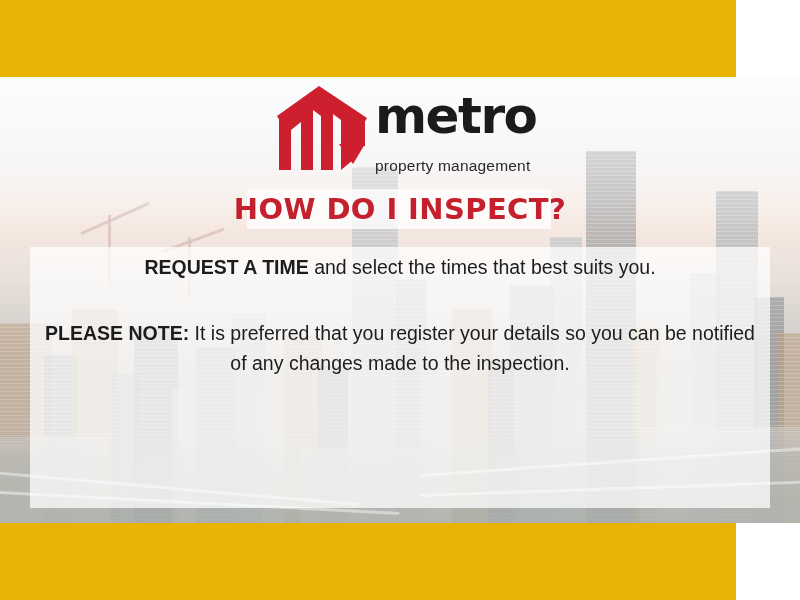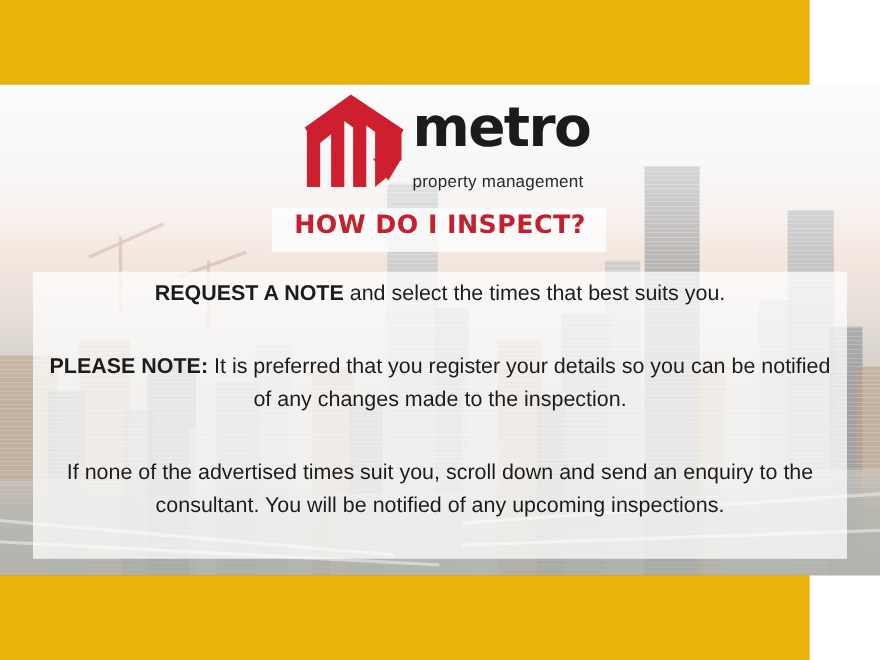--- a/index.html
+++ b/index.html
@@ -175,21 +175,21 @@
   }
 
   
   .headline {
     position: absolute;
     left: 0;
     top: 192px;
     width: 800px;
     text-align: center;
     font-family: "DejaVu Sans", sans-serif;
-    font-size: 23px;
+    font-size: 29px;
     font-weight: 700;
     letter-spacing: 0.4px;
     color: #c4202e;
     white-space: nowrap;
   }
 
   
   .body-copy {
     position: absolute;
     left: 40px;
@@ -306,26 +306,23 @@
       <div class="logo-metro">metro</div>
       <div class="logo-tagline">property management</div>
     </div>
   </div>
 
   <div class="headline">HOW DO I INSPECT?</div>
 
   <div class="body-copy">
 
     <p class="para">
-      <span class="strong">REQUEST A NOTE</span><span> and select the times that best suits you.</span>
+      <span class="strong">REQUEST A TIME</span><span> and select the times that best suits you.</span>
     </p>
 
     <p class="para">
       <span class="strong">PLEASE NOTE:</span><span> It is preferred that you register your details so you can be notified of any changes made to the inspection.</span>
     </p>
 
-    <p class="para para-3">
-      <span>If none of the advertised times suit you, scroll down and send an enquiry to the consultant. You will be notified of any upcoming inspections.</span>
-    </p>
 
   </div>
 
 </div>
 
 </body></html>

